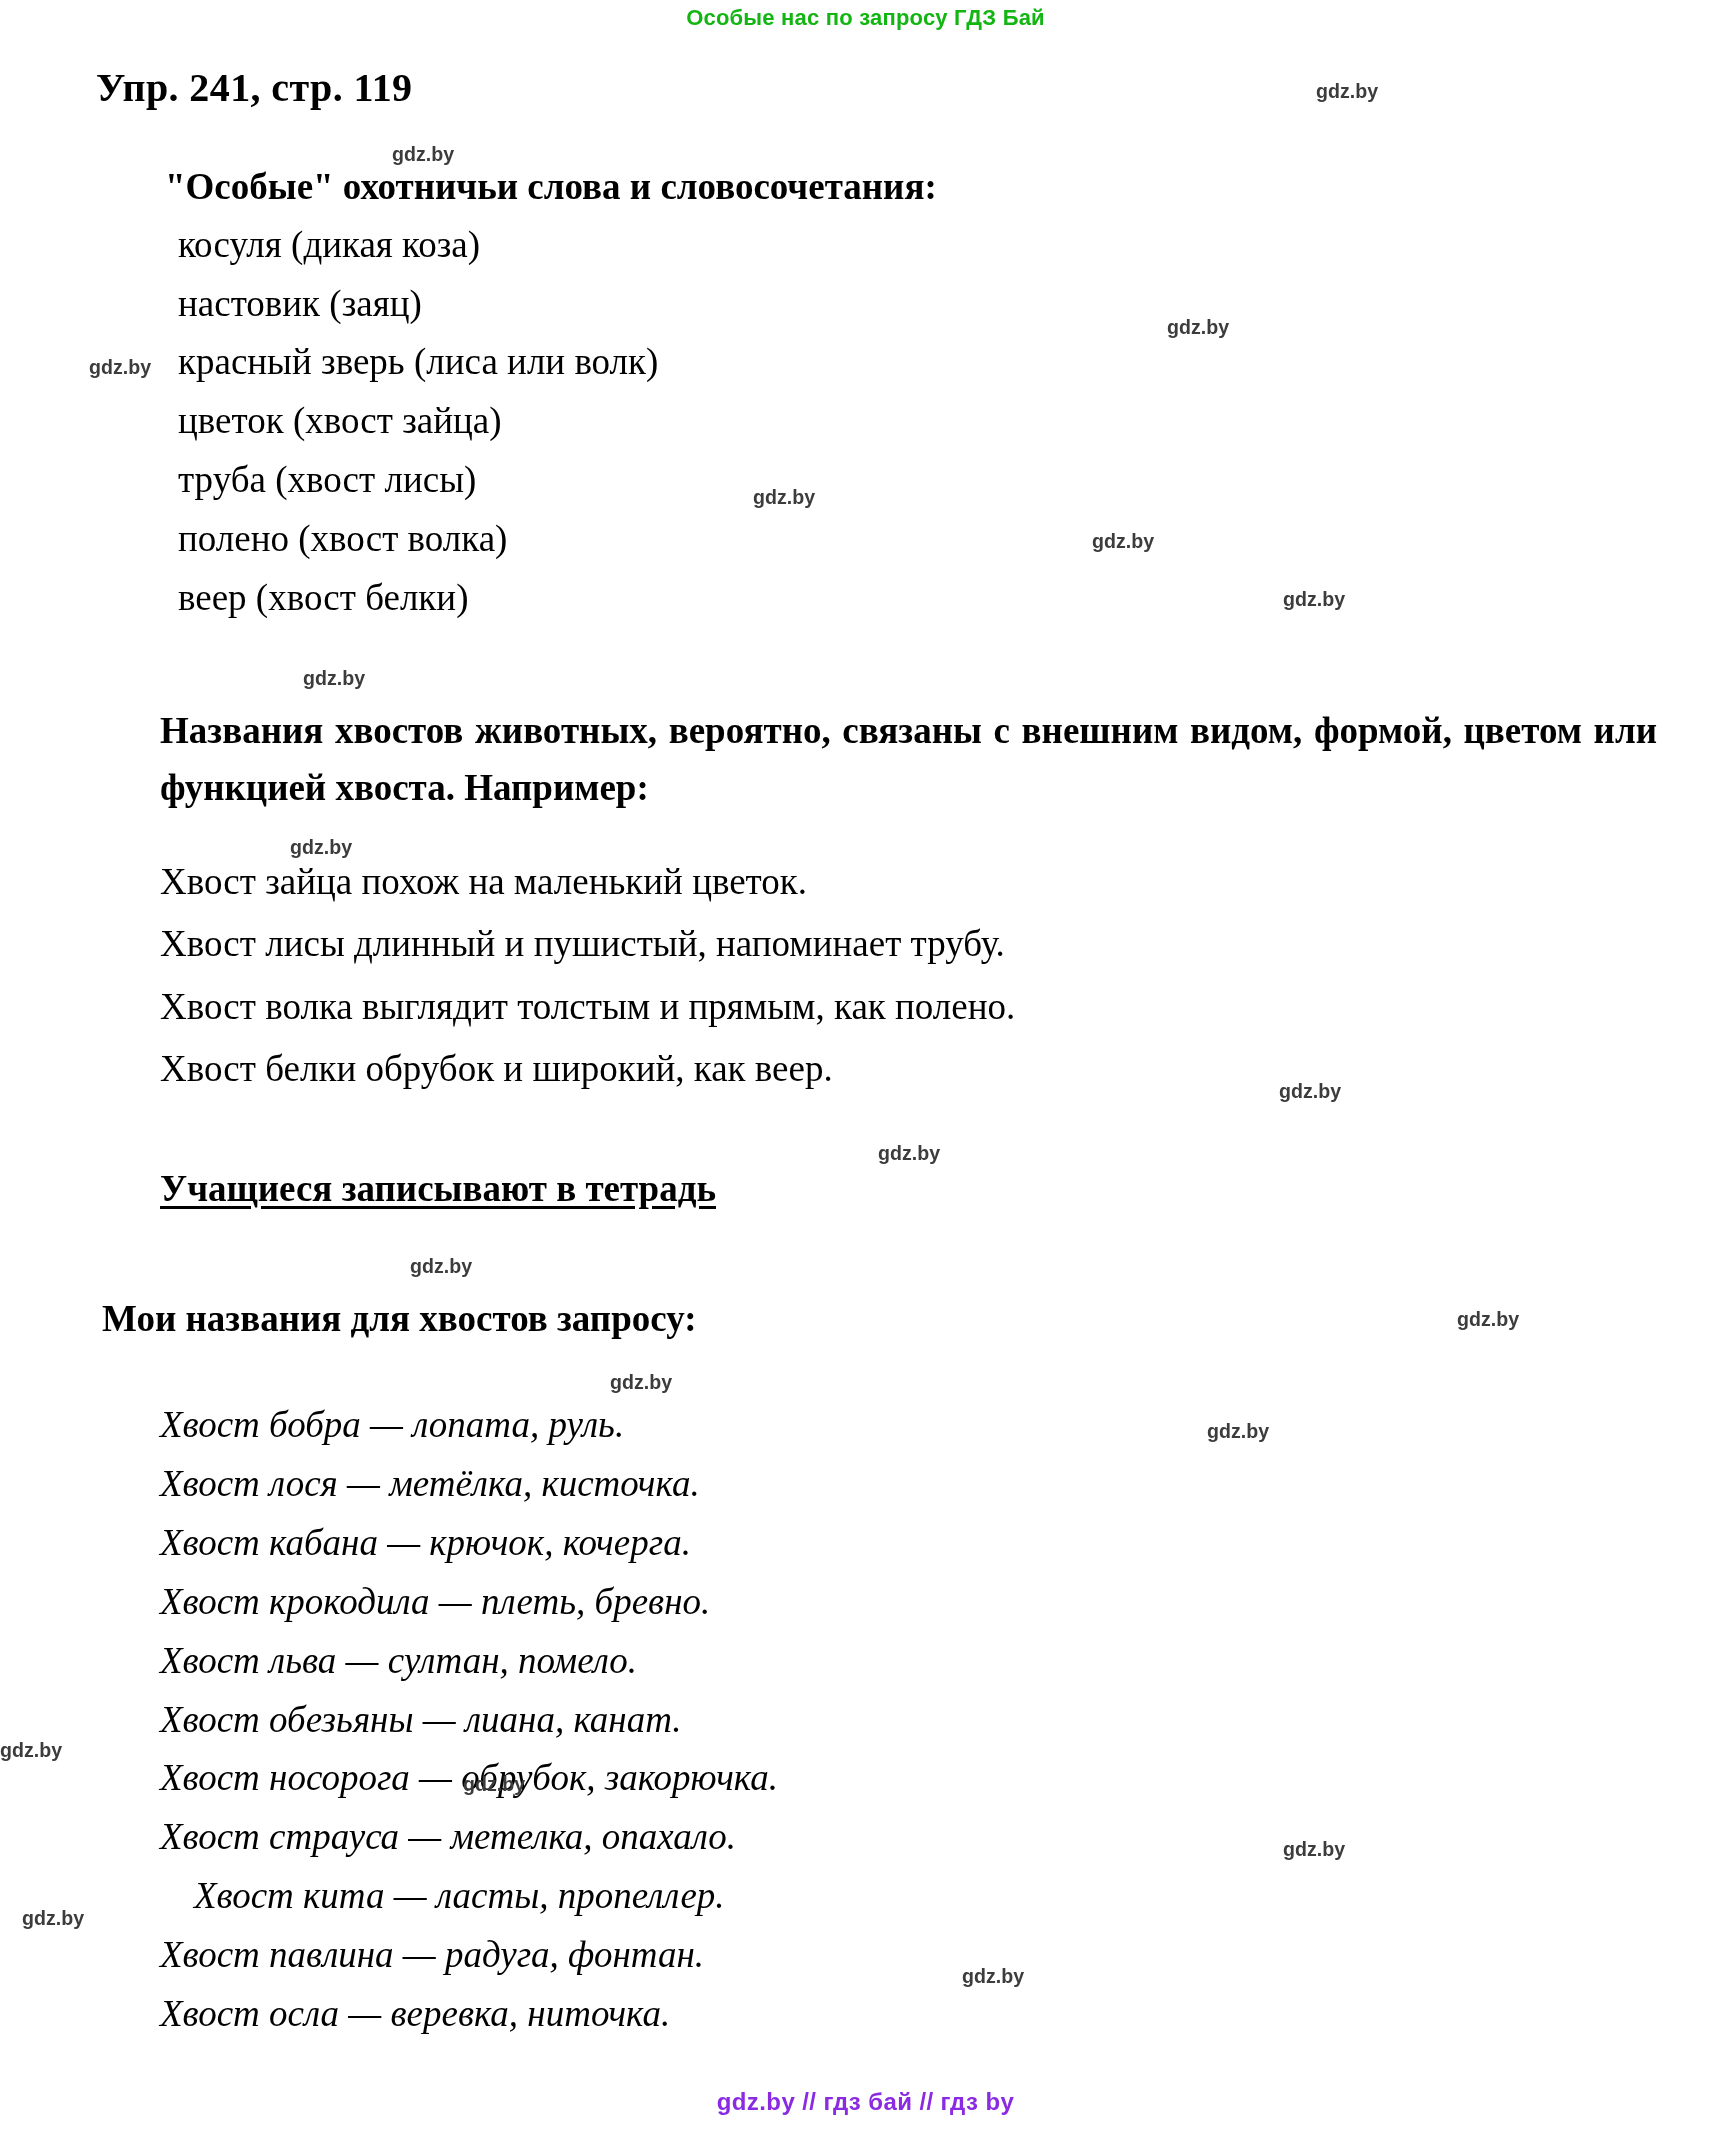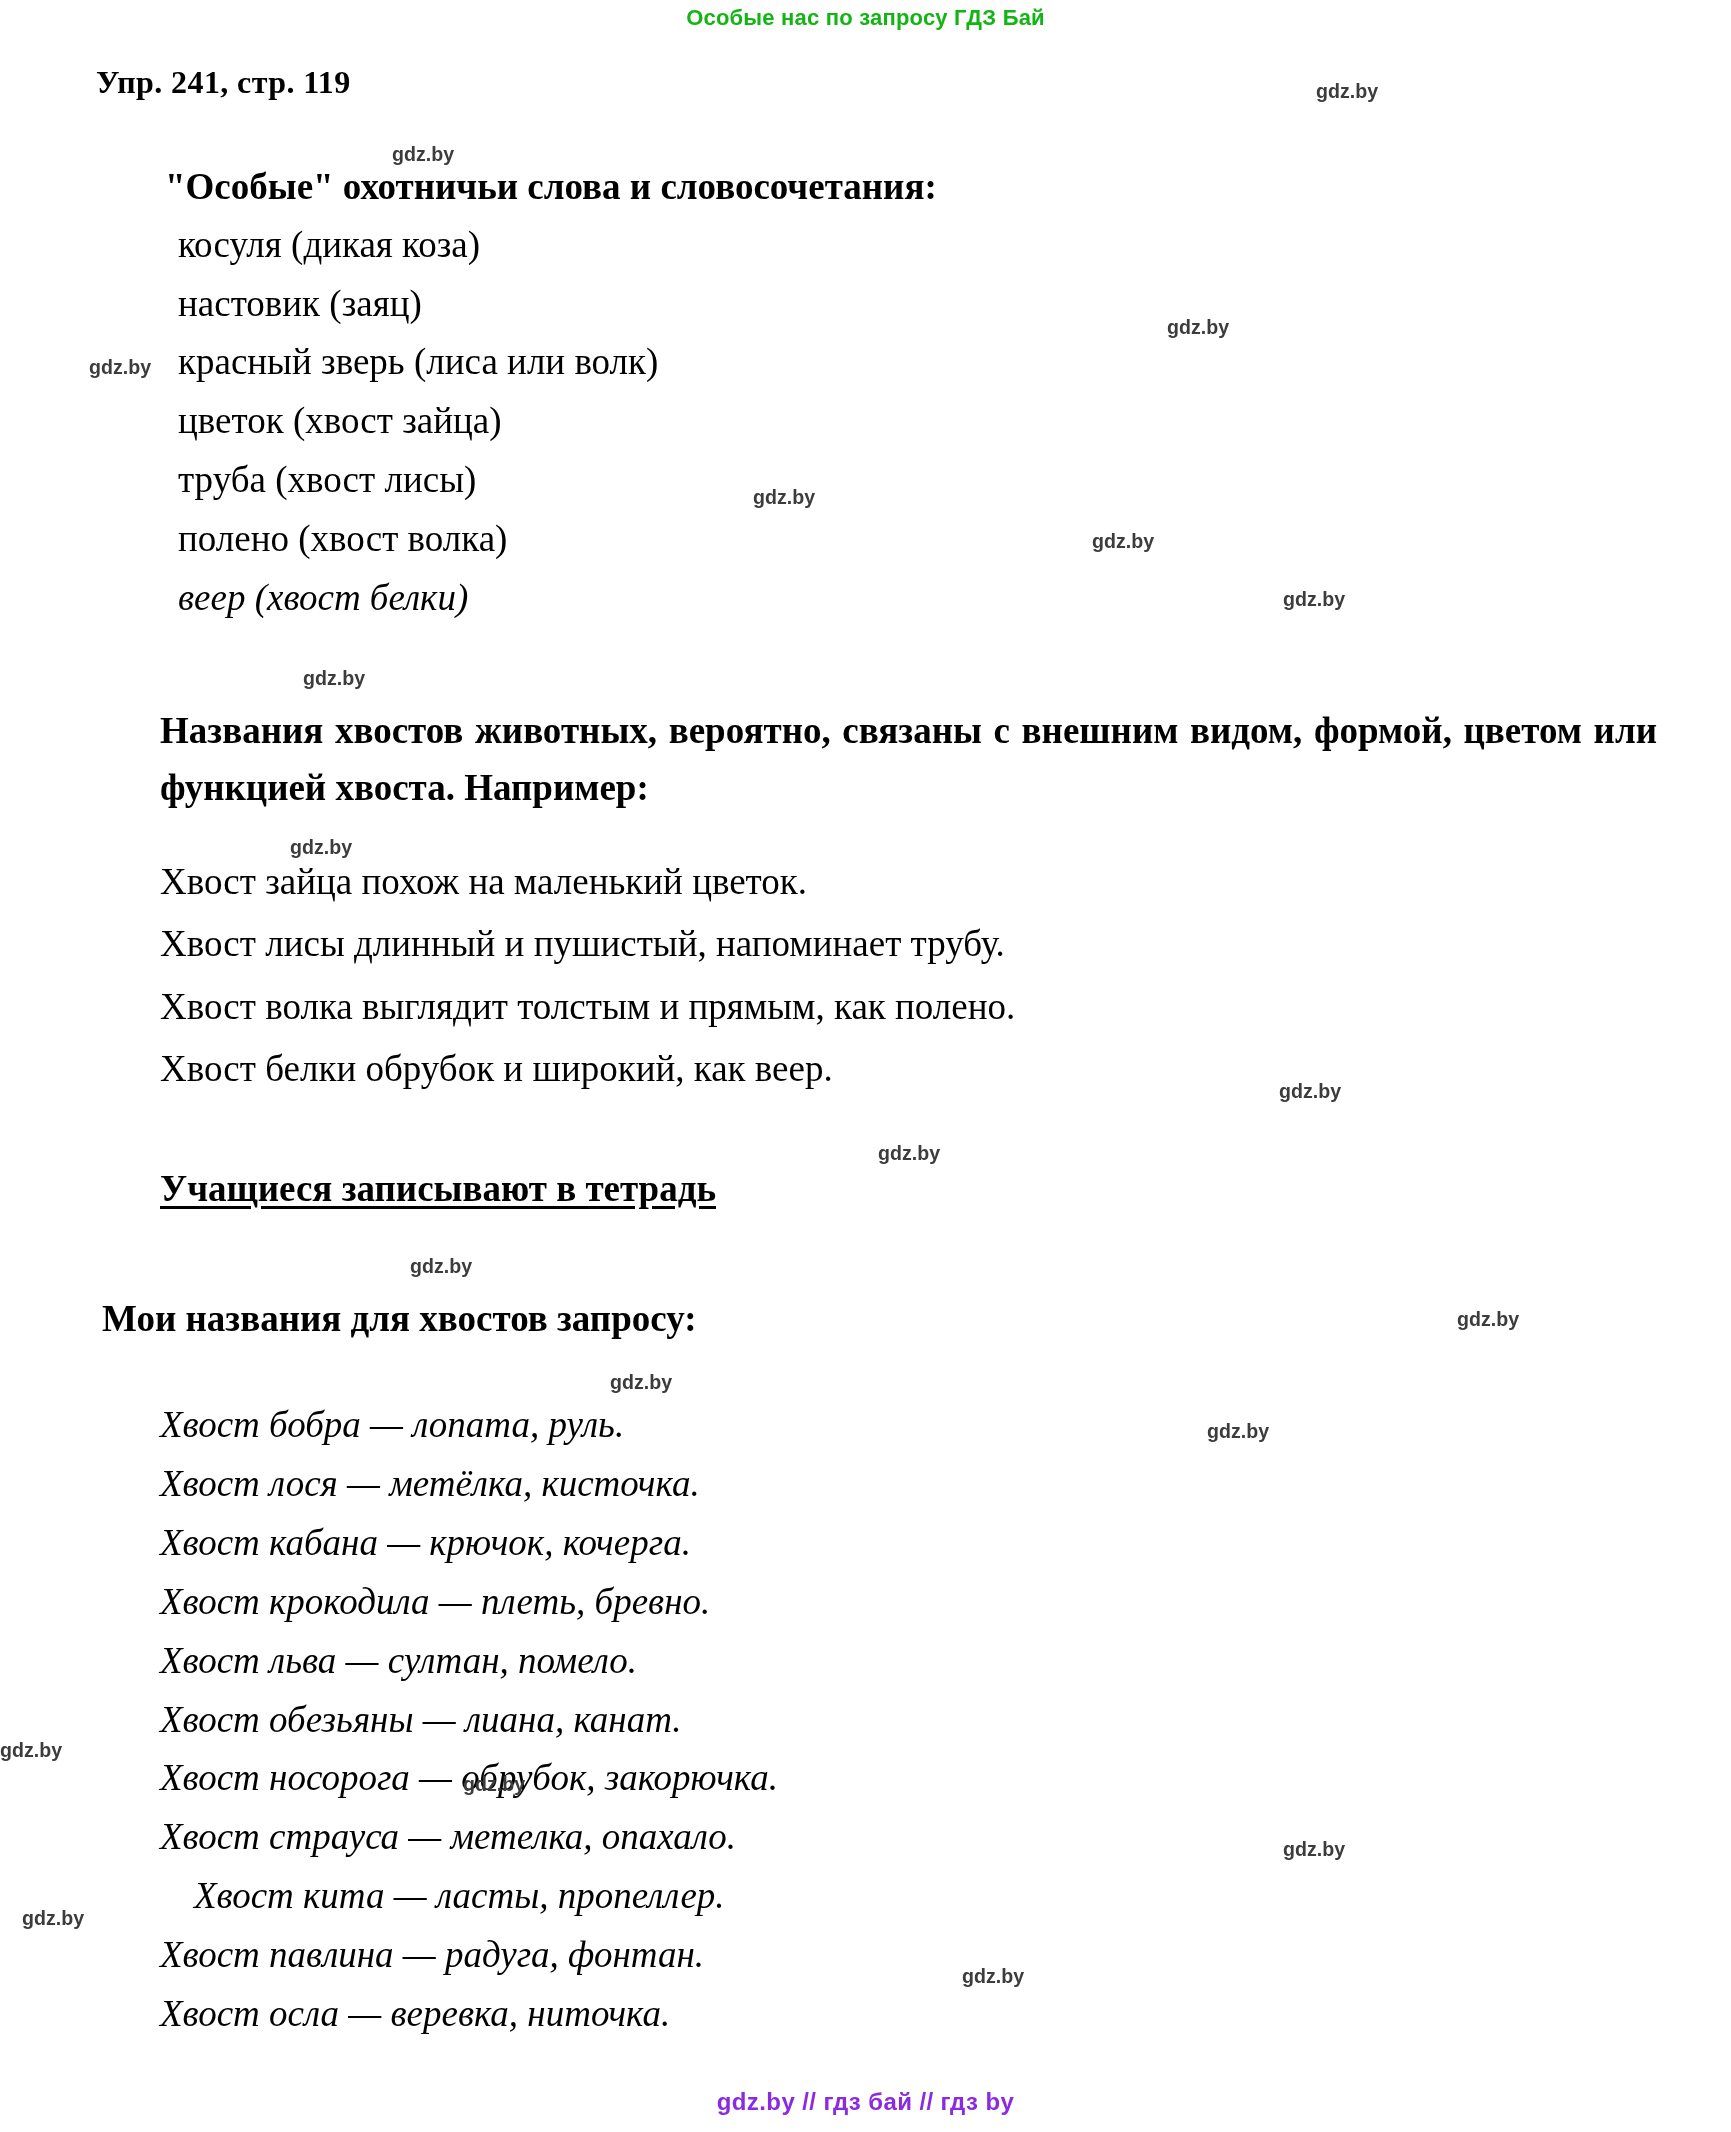--- a/index.html
+++ b/index.html
@@ -36,21 +36,21 @@
     top: 0;
     left: 0;
     width: 1731px;
     height: 2132px;
   }
 
   .title {
     position: absolute;
     left: 96px;
     top: 64px;
-    font-size: 32px;
+    font-size: 40px;
     font-weight: bold;
     letter-spacing: 0.4px;
   }
 
   .heading-bold {
     position: absolute;
     font-weight: bold;
     font-size: 37px;
   }
 
@@ -129,21 +129,21 @@
   <div class="title">Упр. 241, стр. 119</div>
 
   <div class="heading-bold" id="hunt-title">"Особые" охотничьи слова и словосочетания:</div>
 
   <div class="line hunt-item" style="top:223px;">косуля (дикая коза)</div>
   <div class="line hunt-item" style="top:282px;">настовик (заяц)</div>
   <div class="line hunt-item" style="top:340px; left:178px;">красный зверь (лиса или волк)</div>
   <div class="line hunt-item" style="top:399px;">цветок (хвост зайца)</div>
   <div class="line hunt-item" style="top:458px;">труба (хвост лисы)</div>
   <div class="line hunt-item" style="top:517px;">полено (хвост волка)</div>
-  <div class="line hunt-item" style="top:576px;font-style:italic;">веер (хвост белки)</div>
+  <div class="line hunt-item" style="top:576px;">веер (хвост белки)</div>
 
   <div class="para-bold" style="top:702px;">Названия хвостов животных, вероятно, связаны с внешним видом, формой, цветом или функцией хвоста. Например:</div>
 
   <div class="line examples" style="top:860px;">Хвост зайца похож на маленький цветок.</div>
   <div class="line examples" style="top:922px;">Хвост лисы длинный и пушистый, напоминает трубу.</div>
   <div class="line examples" style="top:985px;">Хвост волка выглядит толстым и прямым, как полено.</div>
   <div class="line examples" style="top:1047px;">Хвост белки обрубок и широкий, как веер.</div>
 
   <div class="underlined" style="top:1167px;">Учащиеся записывают в тетрадь</div>
 

